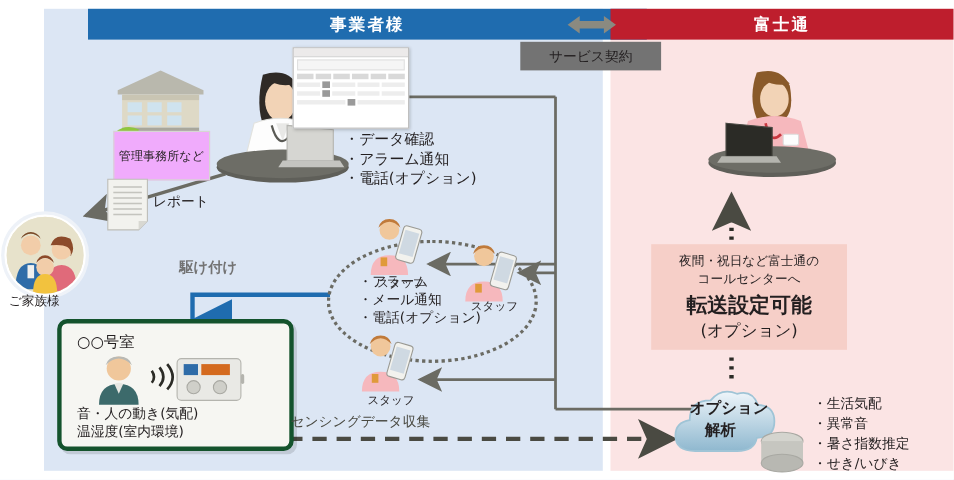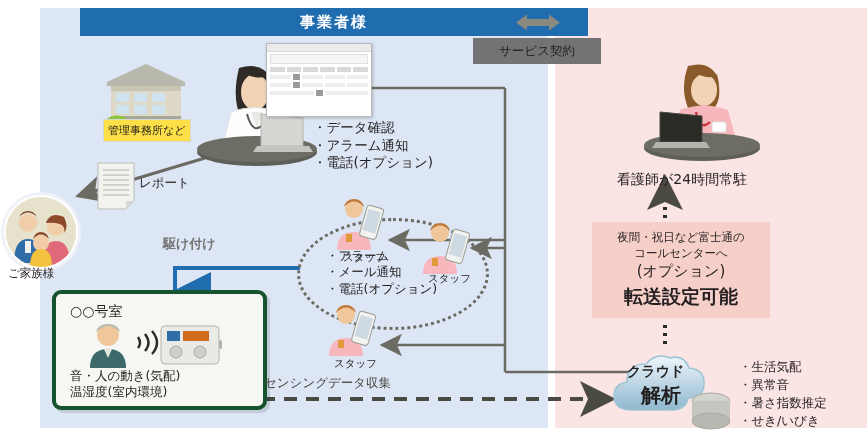--- a/index.html
+++ b/index.html
@@ -34,22 +34,22 @@
   #appwin .tbar{height:7px;background:#eceaea;border-bottom:1px solid #d8d8d8;}
   #appwin .sbar{height:8px;margin:2px 3px;background:#f5f5f5;border:1px solid #e0e0e0;}
   #appwin .hrow{display:flex;gap:2px;margin:3px 3px 1px;}
   #appwin .hcell{height:5px;background:#d9d9d9;flex:1;}
   #appwin .drow{display:flex;gap:2px;margin:2px 3px;align-items:center;}
   #appwin .dcell{height:4px;background:#ededed;flex:1;}
   #appwin .dchk{width:7px;height:6px;background:#9a9a9a;flex:none;}
 
   
   #bldg{position:absolute;left:103px;top:60px;width:86px;height:66px;}
-  .lbl-chip{position:absolute;background:#fde047;border:1px solid #d6d6d2;
-            font-size:11px;padding:3px 4px;color:#231f20;white-space:nowrap;}
+  .lbl-chip{position:absolute;background:#f0abfc;border:1px solid #d6d6d2;
+            font-size:11px;padding:14px 4px;color:#231f20;white-space:nowrap;}
 
   
   #manager{position:absolute;left:193px;top:62px;width:128px;height:110px;}
 
   
   #report{position:absolute;left:98px;top:163px;width:36px;height:46px;}
 
   
   #family{position:absolute;left:4px;top:195px;width:70px;height:70px;border-radius:50%;
           background:#e9e4cf;border:2px solid #fff;box-shadow:0 0 0 3px #eef2f8;overflow:hidden;}
@@ -81,20 +81,21 @@
 </style>
 </head>
 <body>
 
 <div id="stage">
 
   <div class="panel" id="panel-left"></div>
   <div class="panel" id="panel-right"></div>
 
   <div class="bar" id="bar-left">事業者様</div>
+  <div class="bar" id="bar-right">富士通</div>
 
   <svg id="dbl-arrow" viewBox="0 0 44 17">
     <path d="M0 8.5 L11 0.5 L11 5 L33 5 L33 0.5 L44 8.5 L33 16.5 L33 12 L11 12 L11 16.5 Z" fill="#8a8a80"></path>
   </svg>
 
   <svg id="wires" viewBox="0 0 867 436">
     <defs>
       <marker id="ghead" markerWidth="9" markerHeight="9" refX="8" refY="4.5" orient="auto">
         <path d="M0,0 L9,4.5 L0,9 L2,4.5 Z" fill="#6b6b63"></path>
       </marker>
@@ -322,41 +323,40 @@
     <ellipse cx="64" cy="28" rx="13" ry="16" fill="#f2d3b6"></ellipse>
     <path d="M50,8 q16,-6 28,6 q-14,4 -28,-6z" fill="#8a5a2a"></path>
     <path d="M40,48 q24,-9 48,0 l8,30 l-64,0z" fill="#f6b8bd"></path>
     <path d="M56,50 q4,20 14,10" stroke="#c8373f" stroke-width="2.4" fill="none"></path>
     <rect x="72" y="60" width="14" height="10" rx="1.5" fill="#fdfdfd" stroke="#ddd"></rect>
     <ellipse cx="62" cy="86" rx="58" ry="13" fill="#5f5f59"></ellipse>
     <ellipse cx="62" cy="83" rx="58" ry="12" fill="#6d6d66"></ellipse>
     <polygon points="20,50 62,54 62,80 20,80" fill="#2b2b26" stroke="#4a4a44"></polygon>
     <polygon points="16,80 66,80 70,86 12,86" fill="#b4b4ae"></polygon>
   </svg>
-  <div class="tx jp" style="left:617px;top:170px;font-size:14px;">看護師が24時間常駐</div>
 
   <div id="fwd-box">
     <div class="jp" style="font-size:11.5px;line-height:1.35;white-space:pre;">夜間・祝日など富士通の
 コールセンターへ</div>
+    <div class="jp" style="font-size:19px;font-weight:700;margin-top:3px;">転送設定可能</div>
     <div class="jp" style="font-size:15px;">(オプション)</div>
-    <div class="jp" style="font-size:19px;font-weight:700;margin-top:3px;">転送設定可能</div>
   </div>
 
   <svg id="cloud" viewBox="0 0 110 72">
     <defs>
       <linearGradient id="cg" x1="0" y1="0" x2="0" y2="1">
         <stop offset="0%" stop-color="#eef5fa"></stop>
         <stop offset="100%" stop-color="#8fb8cf"></stop>
       </linearGradient>
     </defs>
     <path d="M22,62 q-18,0 -18,-14 q0,-12 13,-14 q0,-18 19,-18 q10,-12 24,-6 q14,-4 19,10
              q15,1 15,15 q0,15 -16,15 q-2,12 -18,12 z" fill="url(#cg)" stroke="#9fc4d6" stroke-width="1.6"></path>
   </svg>
-  <div class="tx jp" style="left:627px;top:362px;font-size:14px;font-weight:600;">クラウド</div>
-  <div class="tx jp" style="left:641px;top:382px;font-size:20px;font-weight:600;">解析</div>
+  <div class="tx jp" style="left:627px;top:362px;font-size:14px;font-weight:600;">オプション</div>
+  <div class="tx jp" style="left:641px;top:382px;font-size:14px;font-weight:600;">解析</div>
 
   <svg style="position:absolute;left:690px;top:392px;" width="42" height="40" viewBox="0 0 42 40">
     <ellipse cx="21" cy="9" rx="19" ry="8" fill="#d4d4ce" stroke="#a9a9a3"></ellipse>
     <rect x="2" y="9" width="38" height="20" fill="#c6c6c0"></rect>
     <ellipse cx="21" cy="29" rx="19" ry="8" fill="#b8b8b2" stroke="#a9a9a3"></ellipse>
   </svg>
 
   <div class="tx jp" style="left:739px;top:358px;font-size:12.5px;line-height:1.45;">・生活気配
 ・異常音
 ・暑さ指数推定

